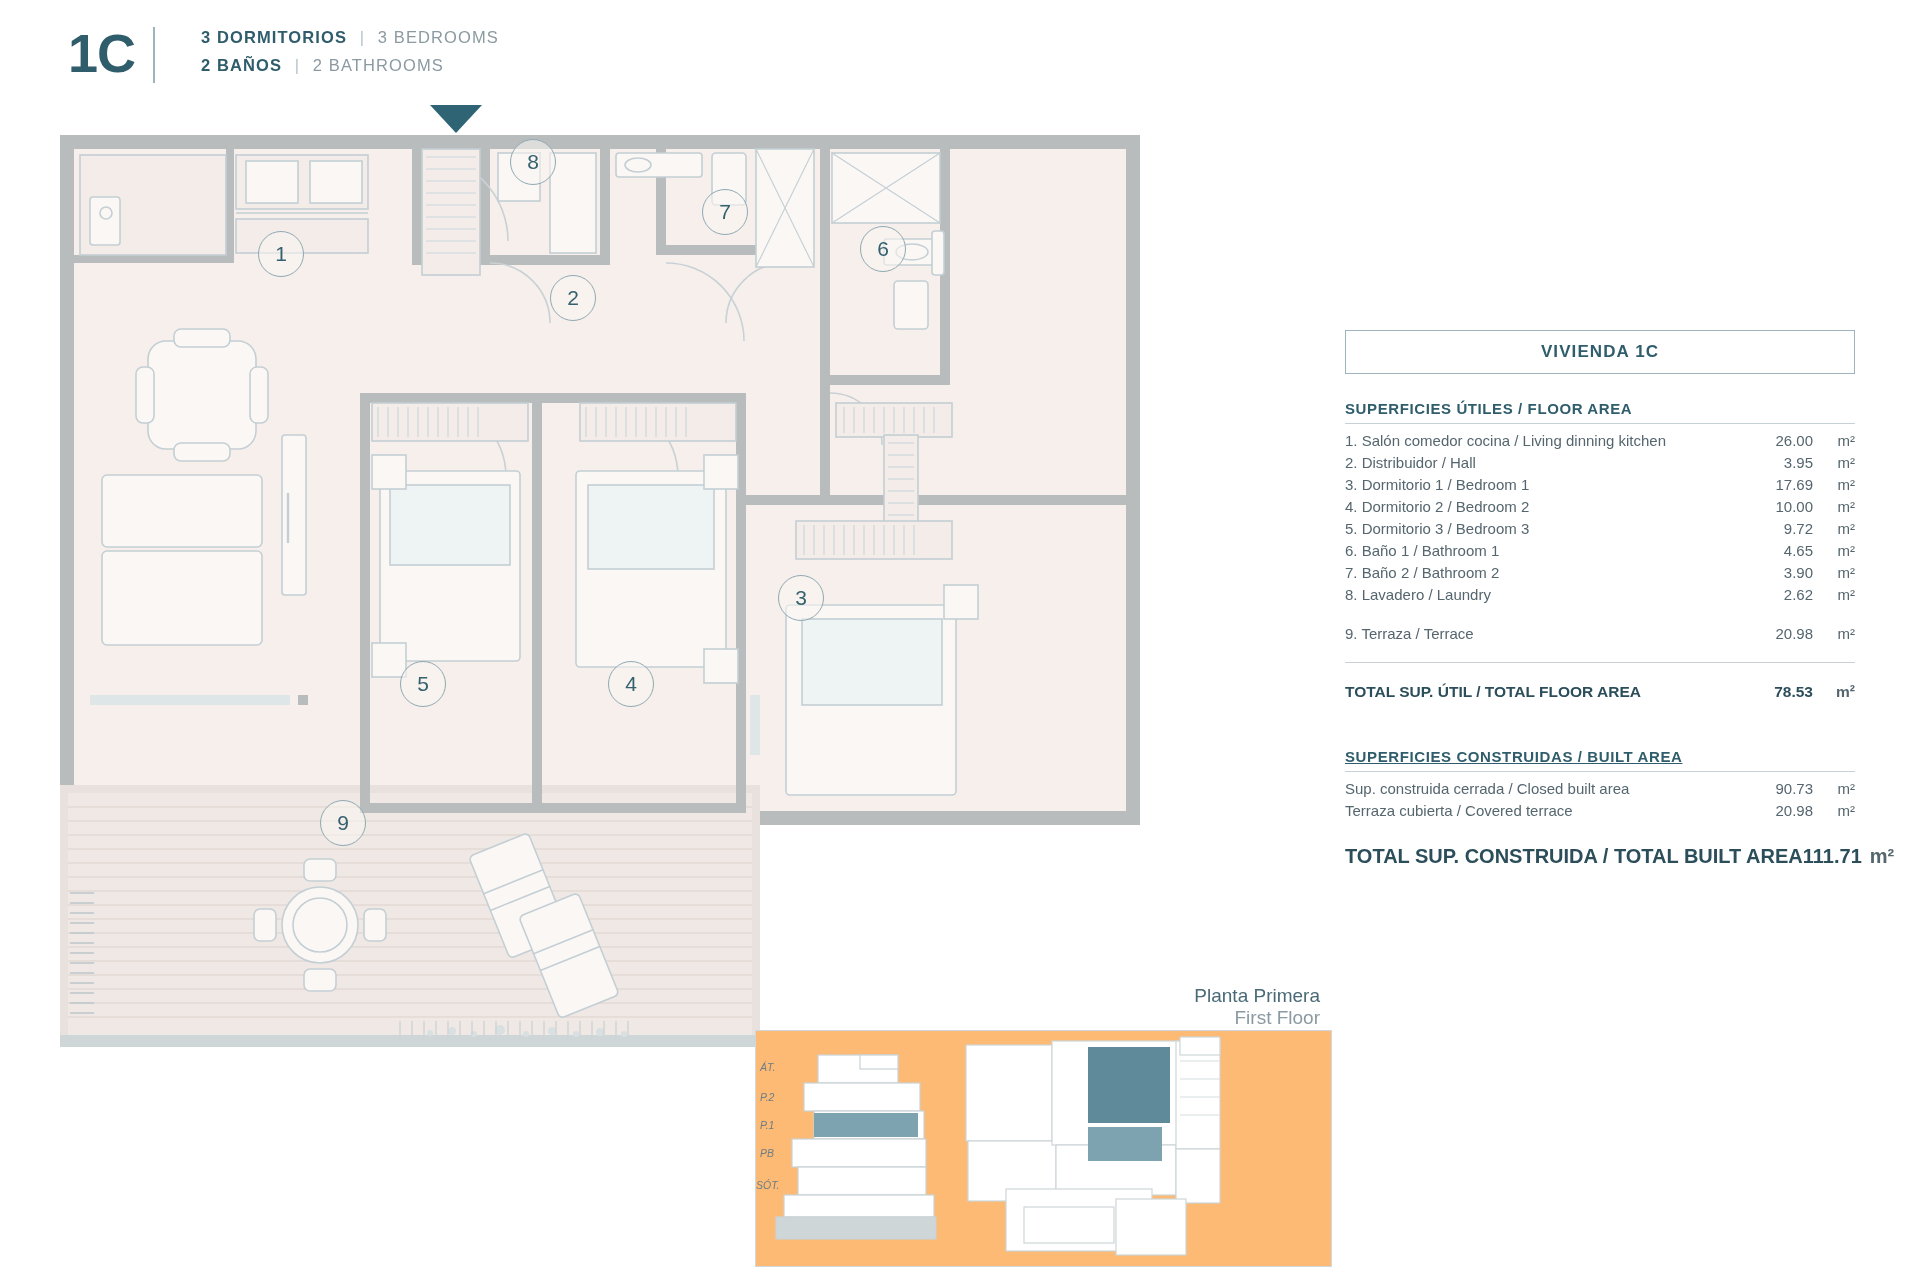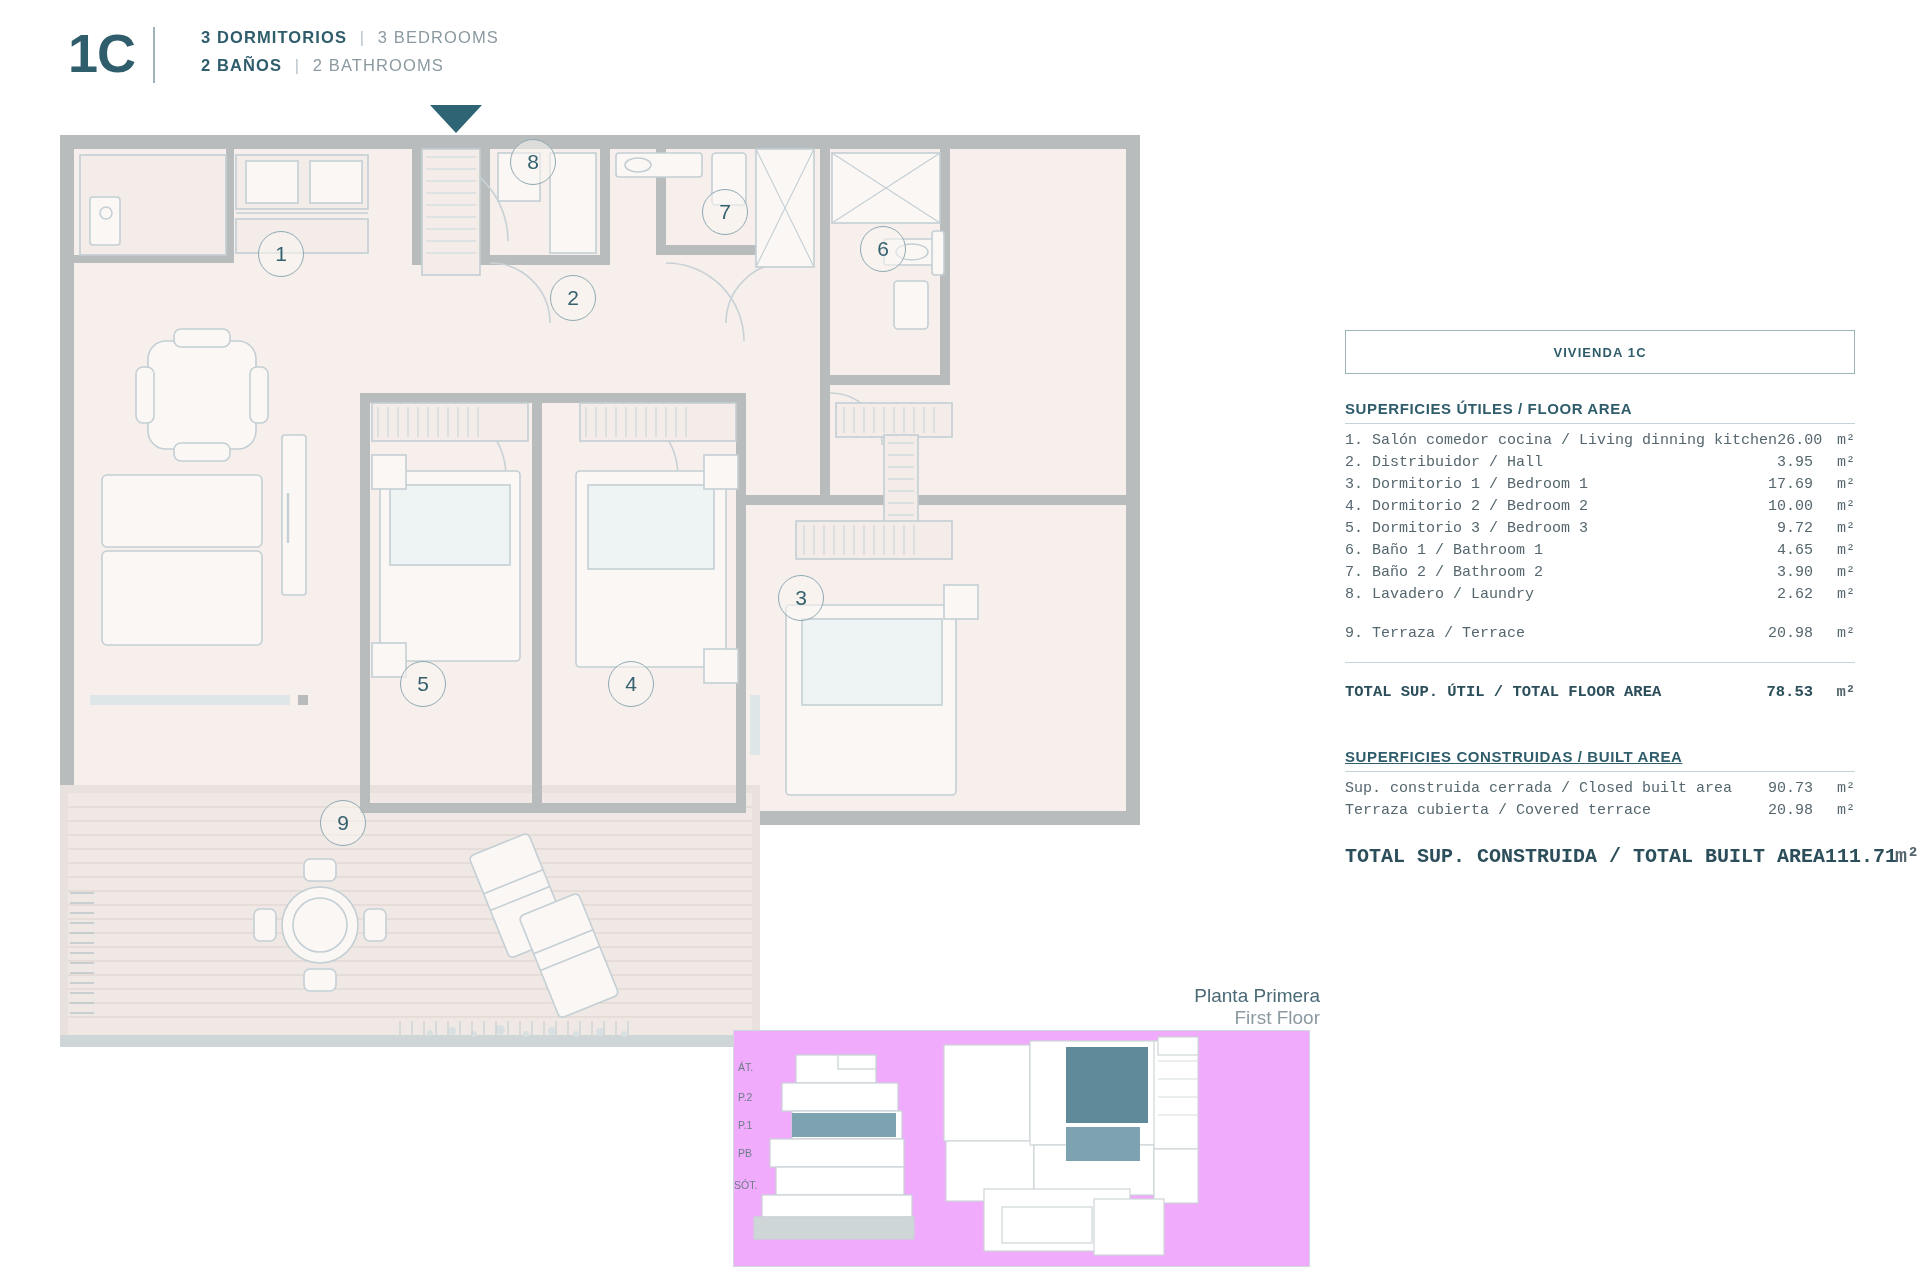--- a/index.html
+++ b/index.html
@@ -42,41 +42,41 @@
     display:flex;align-items:center;justify-content:center;
     background:rgba(250,245,242,0.55);
   }
 
   
   .panel{position:absolute;left:1345px;top:330px;width:510px;}
   .panel-title-box{
     border:1px solid #9fb3bb;height:42px;display:flex;align-items:center;justify-content:center;
     margin-bottom:26px;
   }
-  .panel-title{font-size:13px;font-weight:bold;color:#2f5d6b;letter-spacing:1.1px;}
+  .panel-title{font-size:17px;font-weight:bold;color:#2f5d6b;letter-spacing:1.1px;}
   .sect-head{
     font-size:15px;font-weight:bold;color:#2f5d6b;letter-spacing:.6px;
     padding-bottom:6px;border-bottom:1px solid #c6d2d7;margin-bottom:8px;
   }
-  .row{display:flex;align-items:baseline;font-size:15px;color:#55666e;margin:5px 0;font-family:Liberation Mono, monospace;}
+  .row{display:flex;align-items:baseline;font-size:15px;color:#55666e;margin:5px 0;}
   .row .lbl{flex:1;white-space:nowrap;}
   .row .val{width:62px;text-align:right;}
   .row .unit{width:34px;text-align:right;padding-left:8px;color:#55666e;}
   .row.gap{margin-top:22px;}
   .row.total{font-weight:bold;color:#2b4e5a;font-size:15.5px;margin-top:20px;
     padding-top:20px;border-top:1px solid #c6d2d7;}
   .row.total2{font-weight:bold;color:#2b4e5a;font-size:20px;margin-top:26px;}
   .sect-head.second{margin-top:47px;text-decoration:underline;}
 
   
   .floorkey-label{position:absolute;left:1110px;top:985px;text-align:right;width:210px;}
   .floorkey-label .l1{font-size:19px;color:#4a6a76;}
   .floorkey-label .l2{font-size:19px;color:#8b9aa1;}
-  .locator{position:absolute;left:733px;top:1030px;width:575px;height:235px;
-    border:1px solid #cfd8dc;background:#f0abfc;}
+  .locator{position:absolute;left:755px;top:1030px;width:575px;height:235px;
+    border:1px solid #cfd8dc;background:#fdba74;font-style:italic;}
 
   .lvl-label{font-size:10.5px;fill:#6d7d85;font-family:"Liberation Sans",sans-serif;}
 </style>
 </head>
 <body>
 
 <div class="page">
 
   <div class="header">
     <div class="unit-code">1C</div>

